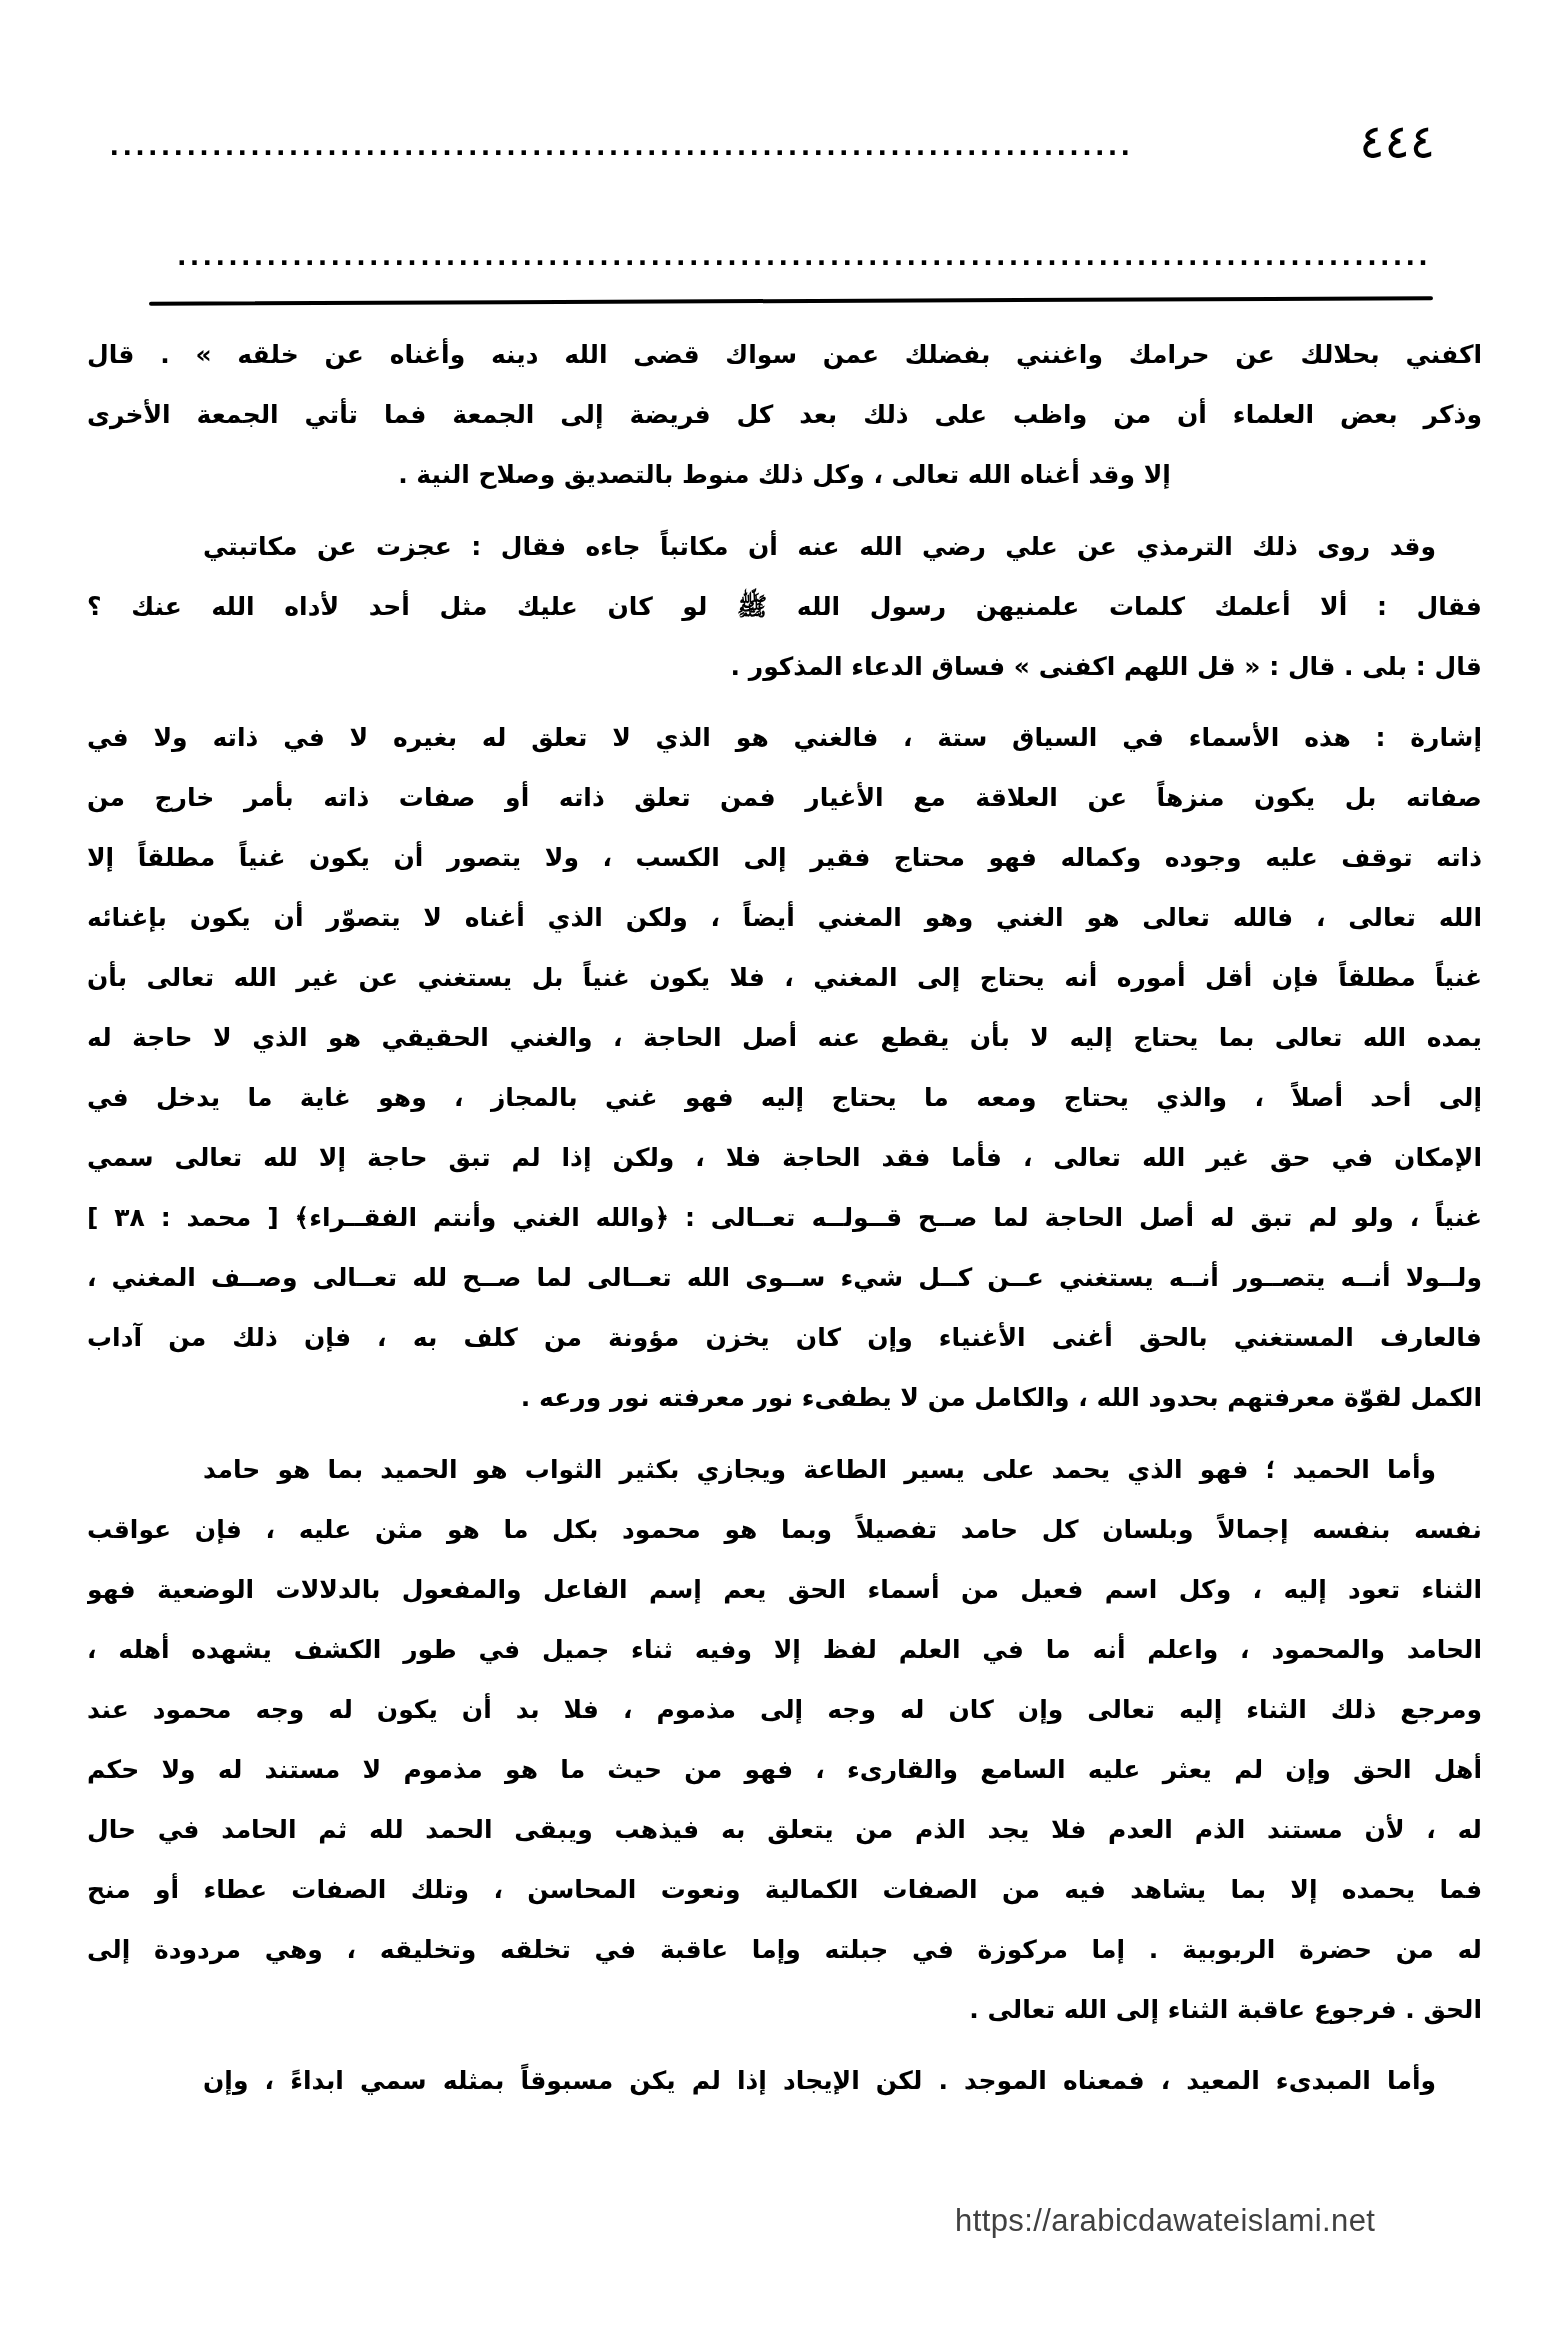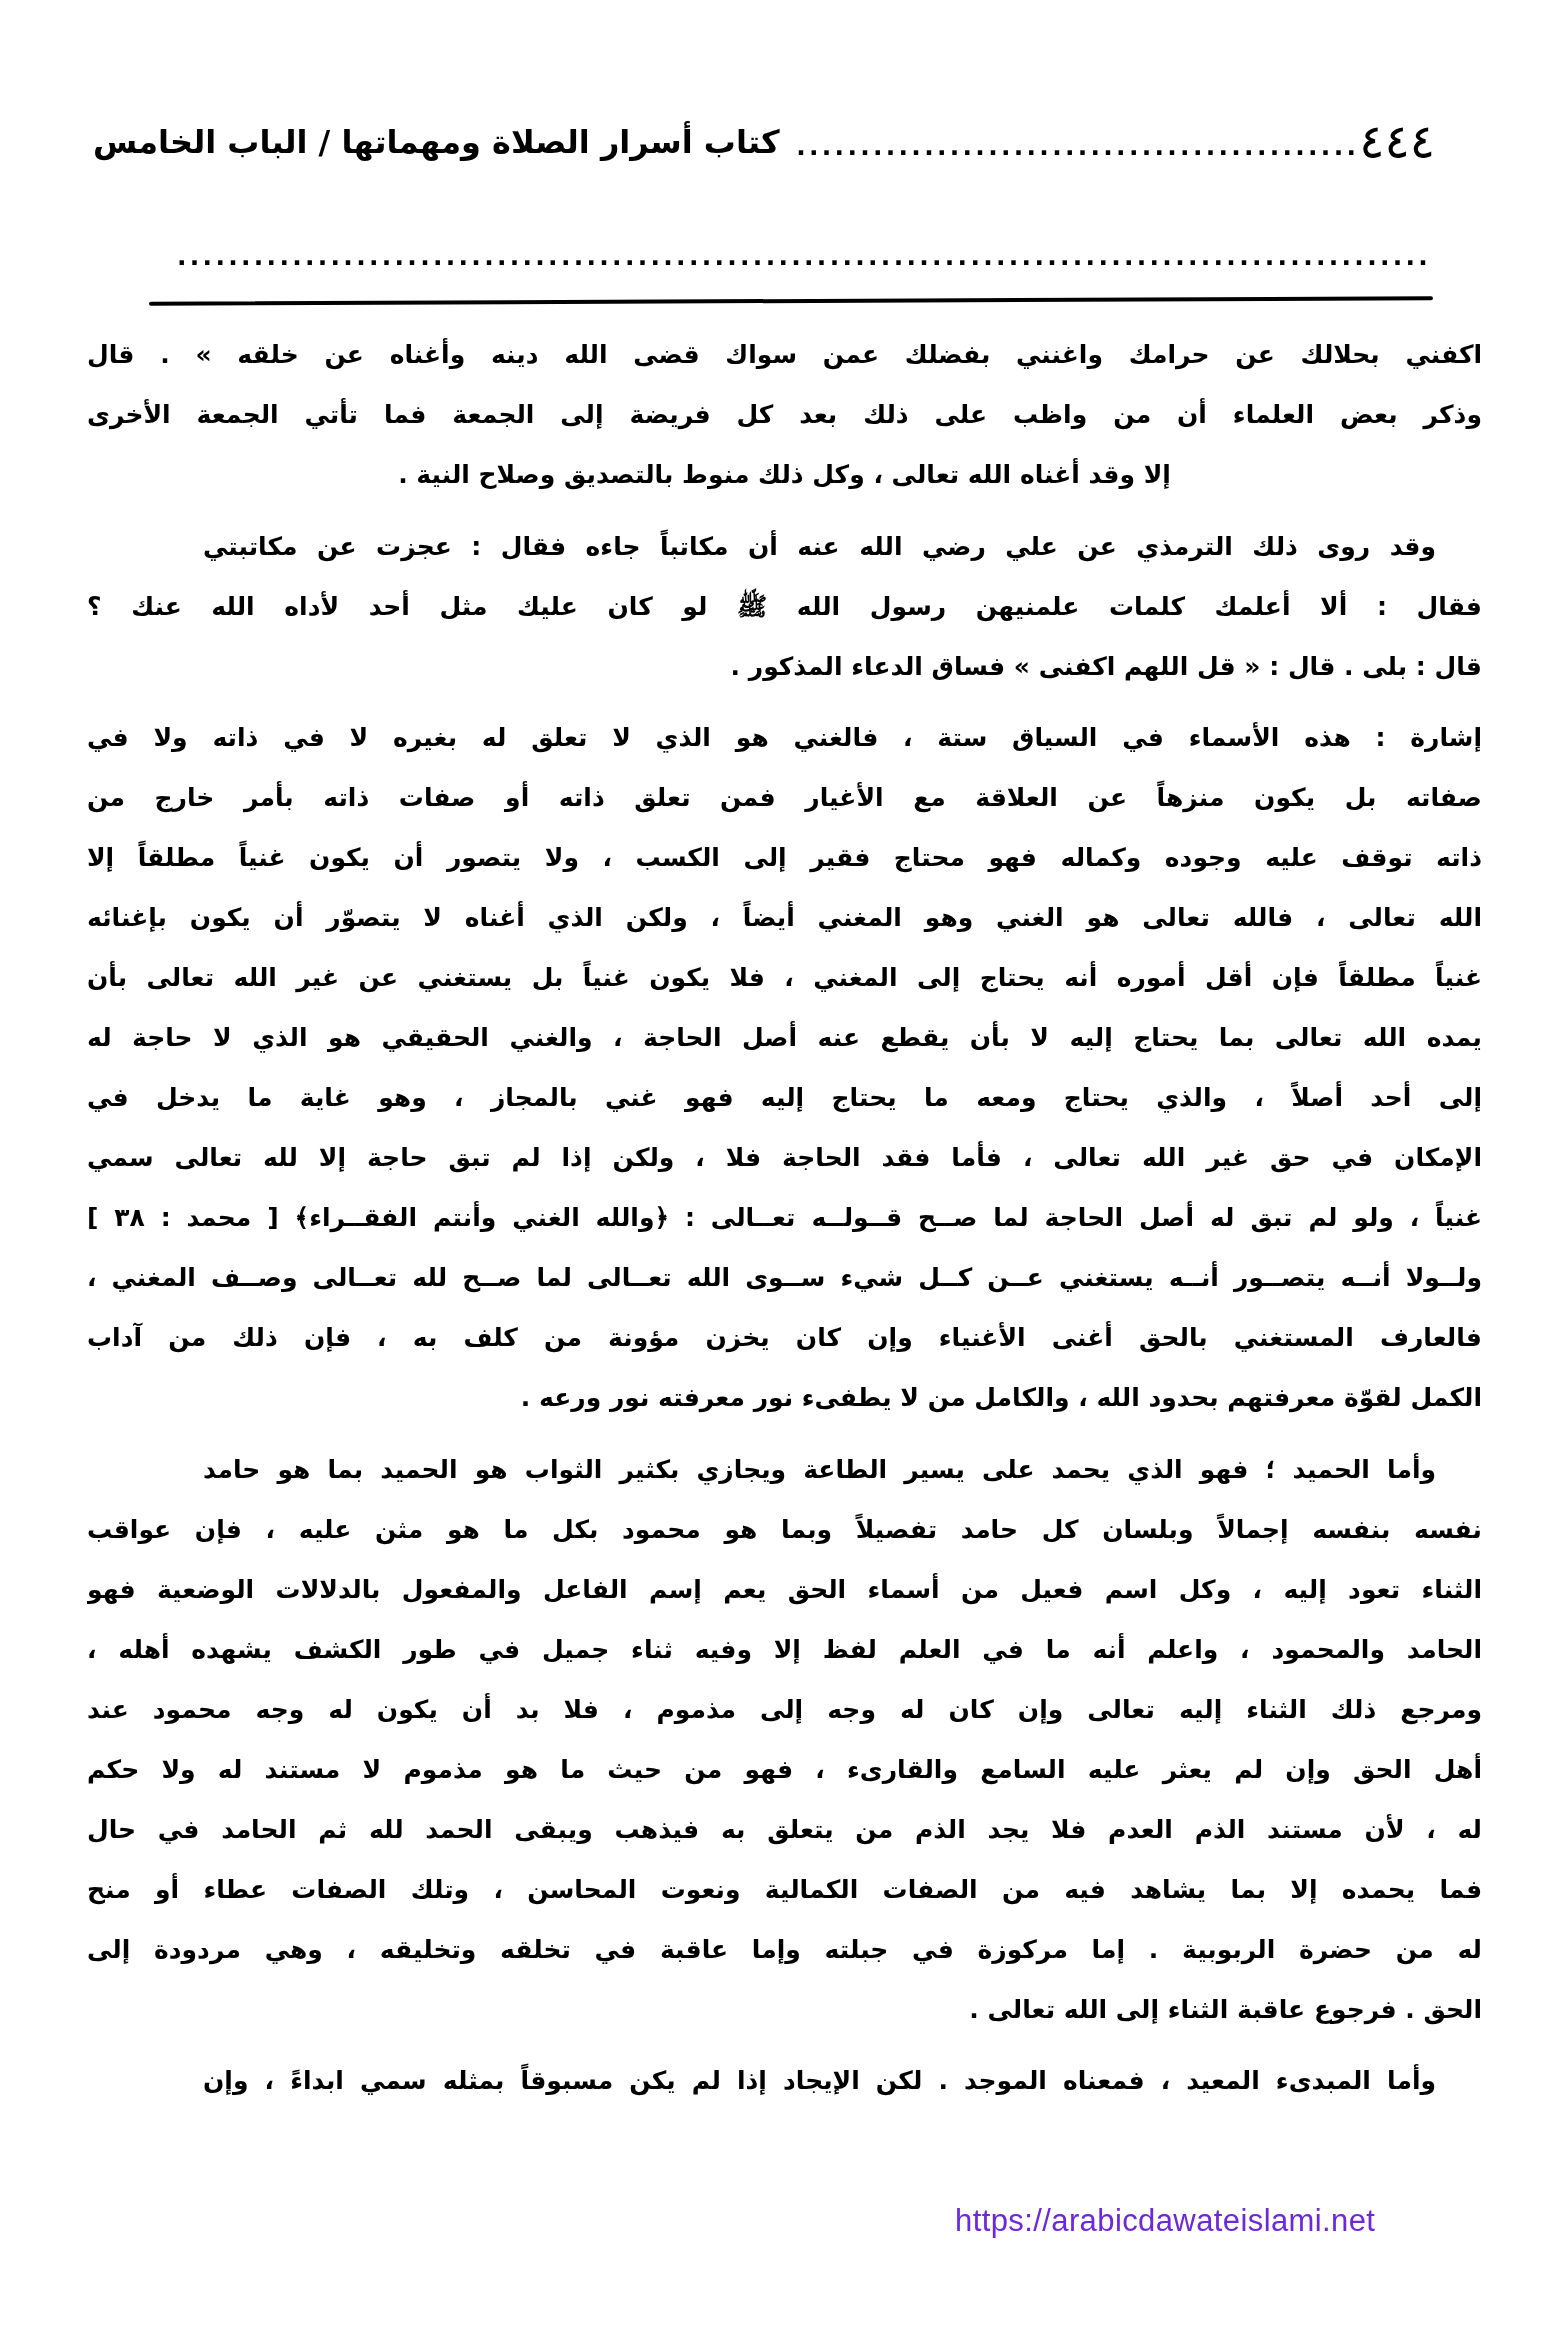--- a/index.html
+++ b/index.html
@@ -99,32 +99,31 @@
   .l-end { text-align: right; text-align-last: right; }
 
   
   .watermark {
     position: absolute;
     top: 2203px;
     left: 955px;
     font-family: "Liberation Sans", sans-serif;
     font-size: 31px;
     font-weight: 400;
-    color: #6d28d9;
+    color: #404040;
     letter-spacing: 0.4px;
     direction: ltr;
   }
 </style>
 </head>
 <body>
 
 <div class="page">
 
   <header class="pagehead">
-    <span class="head-title">كتاب أسرار الصلاة ومهماتها / الباب الخامس</span>
     <span class="head-dots">................................................................................</span>
     <span class="head-num">٤٤٤</span>
   </header>
 
   <div class="sep-dots">..................................................................................................................................</div>
   <div class="sep-line"></div>
 
   <main class="bodytext">
 
     <div class="para">

